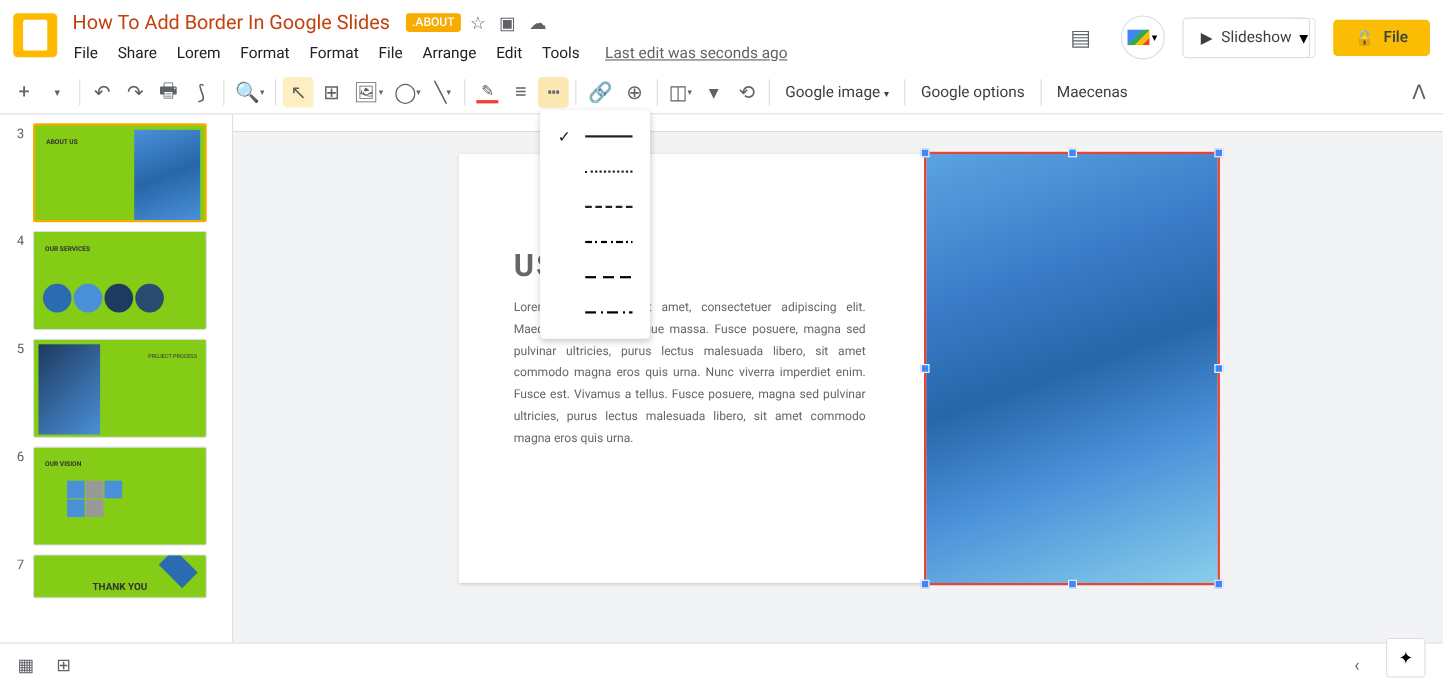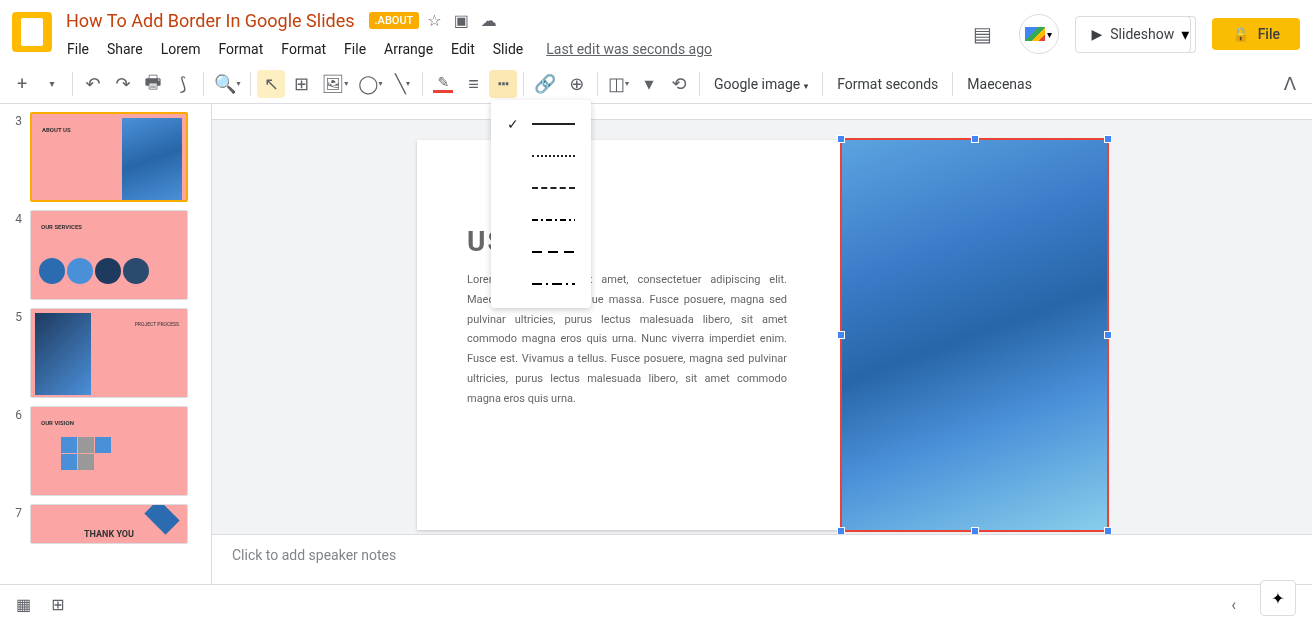--- a/index.html
+++ b/index.html
@@ -29,21 +29,21 @@
 .tool-btn.active { background: #feefc3; }
 .tool-btn.selected { background: #fce8b2; }
 .tool-sep { width: 1px; height: 24px; background: #dadce0; margin: 0 4px; }
 .tool-text { font-size: 14px; color: #3c4043; padding: 0 8px; cursor: pointer; }
 .collapse { margin-left: auto; }
 
 .main { display: flex; flex: 1; overflow: hidden; }
 .filmstrip { width: 212px; border-right: 1px solid #dadce0; overflow-y: auto; padding: 4px 0; position: relative; }
 .slide-thumb-wrap { display: flex; padding: 4px 8px; gap: 8px; }
 .slide-num { font-size: 12px; color: #5f6368; width: 14px; text-align: right; padding-top: 2px; }
-.slide-thumb { width: 158px; height: 90px; border: 1px solid #dadce0; background: #fca5a5; border-radius: 2px; position: relative; overflow: hidden; }
+.slide-thumb { width: 158px; height: 90px; border: 1px solid #dadce0; background: #84cc16; border-radius: 2px; position: relative; overflow: hidden; }
 .slide-thumb.active { border: 2px solid #f9ab00; }
 .thumb-title { position: absolute; top: 12px; left: 10px; font-size: 6px; font-weight: bold; color: #333; }
 .thumb-img { position: absolute; right: 4px; top: 4px; width: 60px; height: 82px; background: linear-gradient(160deg, #4a90d9 0%, #2766a8 50%, #4a90d9 100%); }
 .thumb-circles { position: absolute; bottom: 15px; left: 8px; display: flex; gap: 2px; }
 .thumb-circle { width: 26px; height: 26px; border-radius: 50%; background: #2b6cb0; }
 .thumb-bluebox { position: absolute; left: 4px; top: 4px; width: 56px; height: 82px; background: linear-gradient(135deg, #1e3a5f, #4a90d9); }
 .thumb-text-r { position: absolute; right: 8px; top: 12px; font-size: 5px; color: #333; }
 .thumb-puzzle { position: absolute; left: 30px; top: 30px; display: grid; grid-template-columns: repeat(3, 16px); gap: 1px; }
 .puzzle-p { width: 16px; height: 16px; background: #4a90d9; }
 
@@ -88,21 +88,21 @@
     </div>
     <div class="menu-row">
       <span class="menu-item">File</span>
       <span class="menu-item">Share</span>
       <span class="menu-item">Lorem</span>
       <span class="menu-item">Format</span>
       <span class="menu-item">Format</span>
       <span class="menu-item">File</span>
       <span class="menu-item">Arrange</span>
       <span class="menu-item">Edit</span>
-      <span class="menu-item">Slide</span>
+      <span class="menu-item">Tools</span>
       <span class="last-edit">Last edit was seconds ago</span>
     </div>
   </div>
   <div class="header-right">
     <div class="icon-btn">▤</div>
     <div class="meet-btn">
         <div class="meet-icon"></div>
         <span style="font-size:10px;margin-left:2px">▾</span>
       </div>
     <div style="display:flex">
@@ -147,21 +147,21 @@
   <div class="tool-sep"></div>
   <div class="tool-btn">🔗</div>
   <div class="tool-btn">⊕</div>
   <div class="tool-sep"></div>
   <div class="tool-btn">◫<span style="font-size:8px">▾</span></div>
   <div class="tool-btn">▾</div>
   <div class="tool-btn">⟲</div>
   <div class="tool-sep"></div>
   <div class="tool-text"><span>Google image</span> <span style="font-size:9px">▾</span></div>
   <div class="tool-sep"></div>
-  <div class="tool-text">Format seconds</div>
+  <div class="tool-text">Google options</div>
   <div class="tool-sep"></div>
   <div class="tool-text">Maecenas</div>
   <div class="tool-btn collapse">ᐱ</div>
 </div>
 
 <div class="main">
   <div class="filmstrip">
     <div class="slide-thumb-wrap">
         <div class="slide-num">3</div>
         <div class="slide-thumb active">
@@ -221,21 +221,20 @@
           <div class="sel-handle tm"></div>
           <div class="sel-handle tr"></div>
           <div class="sel-handle ml"></div>
           <div class="sel-handle mr"></div>
           <div class="sel-handle bl"></div>
           <div class="sel-handle bm"></div>
           <div class="sel-handle br"></div>
         </div>
       </div>
     </div>
-    <div class="notes-area">Click to add speaker notes</div>
   </div>
 </div>
 
 <div class="border-dash-menu">
   <div class="dash-opt">
       <span class="dash-check">✓</span>
       <div class="dash-line" style="border-top-style:solid"></div>
     </div>
   <div class="dash-opt">
       <span class="dash-check"></span>

